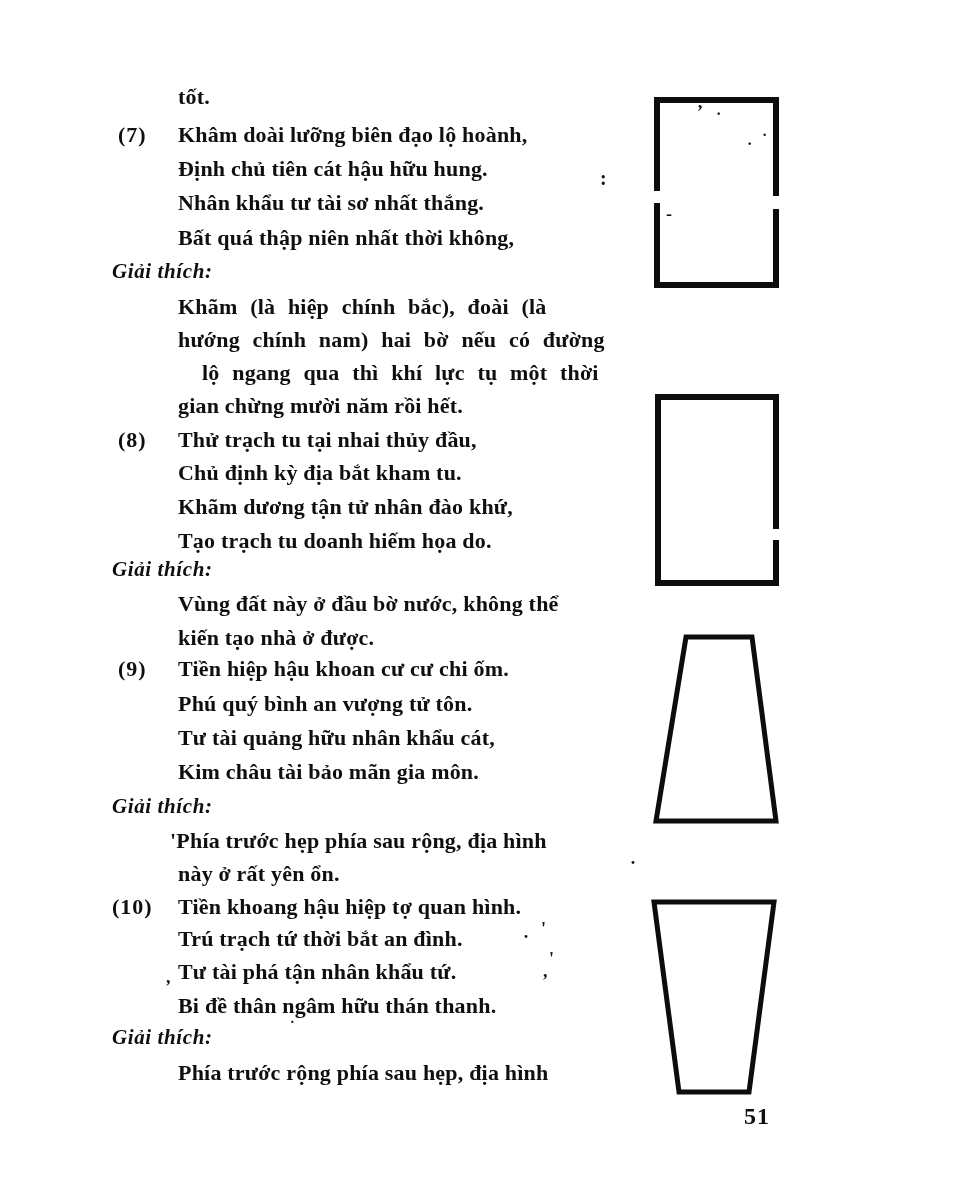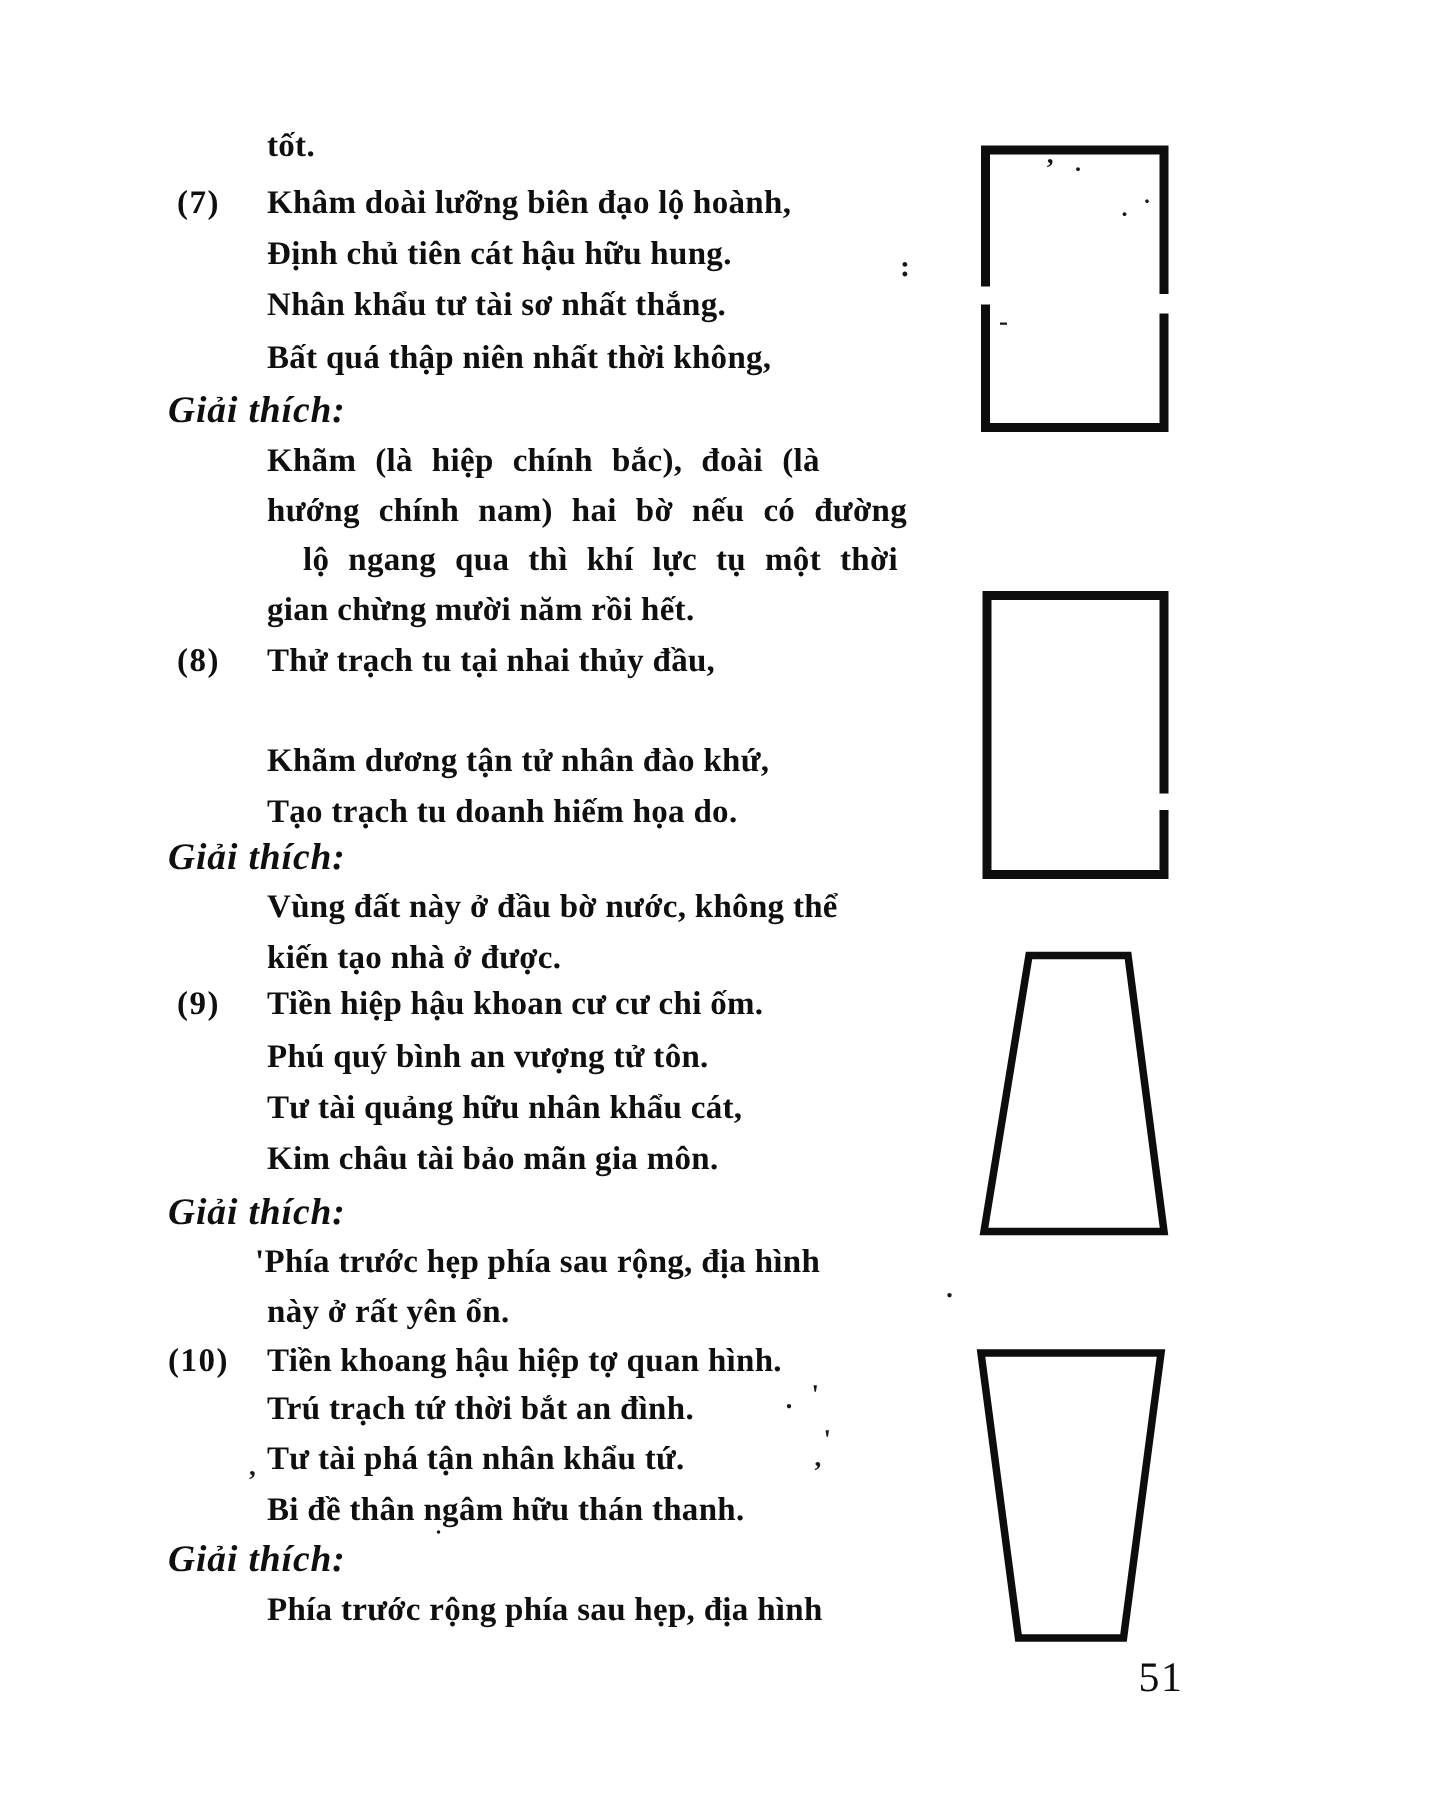--- a/index.html
+++ b/index.html
@@ -16,21 +16,21 @@
     position: absolute;
     font-size: 22px;
     font-weight: 700;
     white-space: nowrap;
     letter-spacing: 0.2px;
     line-height: 1;
   }
   .line.gt {
     font-style: italic;
     font-weight: 600;
-    font-size: 25px;
+    font-size: 21px;
     letter-spacing: 0.6px;
   }
   .line.just { word-spacing: 7px; }
   .line.num-label { letter-spacing: 1px; }
   .artifact {
     position: absolute;
     font-size: 19px;
     font-weight: 700;
     color: #161616;
     line-height: 1;
@@ -38,24 +38,23 @@
   .figures-layer {
     position: absolute;
     left: 0; top: 0;
     width: 954px; height: 1200px;
     pointer-events: none;
   }
   .page-number {
     position: absolute;
     left: 744px;
     top: 1103px;
-    font-size: 28px;
-    font-weight: 400;
+    font-size: 24px;
+    font-weight: 700;
     letter-spacing: 1px;
-    margin-left: 15px;
   }
 </style>
 </head>
 <body>
 
 <div class="page">
   <svg class="figures-layer" viewBox="0 0 954 1200" xmlns="http://www.w3.org/2000/svg">
       <polygon points="657,100 776,100 776,285 657,285" fill="none" stroke="#0d0d0d" stroke-width="6"></polygon>
       <polygon points="658,397 776,397 776,583 658,583" fill="none" stroke="#0d0d0d" stroke-width="6"></polygon>
       <polygon points="686,637 752,637 776,821 656,821" fill="none" stroke="#0d0d0d" stroke-width="5"></polygon>
@@ -71,20 +70,21 @@
     <div class="line" style="left: 178px; top: 158px;">Định chủ tiên cát hậu hữu hung.</div>
     <div class="line" style="left: 178px; top: 192px;">Nhân khẩu tư tài sơ nhất thắng.</div>
     <div class="line" style="left: 178px; top: 227px; font-family: Liberation Serif, serif;">Bất quá thập niên nhất thời không,</div>
     <div class="line gt" style="left: 112px; top: 261px;">Giải thích:</div>
     <div class="line just" style="left: 178px; top: 296px;">Khãm (là hiệp chính bắc), đoài (là</div>
     <div class="line just" style="left: 178px; top: 329px;">hướng chính nam) hai bờ nếu có đường</div>
     <div class="line just" style="left: 178px; top: 362px; margin-left: 24px;">lộ ngang qua thì khí lực tụ một thời</div>
     <div class="line" style="left: 178px; top: 395px;">gian chừng mười năm rồi hết.</div>
     <div class="line" style="left: 178px; top: 429px;">Thử trạch tu tại nhai thủy đầu,</div>
     <div class="line num-label" style="left: 118px; top: 429px;">(8)</div>
+    <div class="line" style="left: 178px; top: 462px;">Chủ định kỳ địa bắt kham tu.</div>
     <div class="line" style="left: 178px; top: 496px;">Khãm dương tận tử nhân đào khứ,</div>
     <div class="line" style="left: 178px; top: 530px;">Tạo trạch tu doanh hiếm họa do.</div>
     <div class="line gt" style="left: 112px; top: 559px;">Giải thích:</div>
     <div class="line" style="left: 178px; top: 593px;">Vùng đất này ở đầu bờ nước, không thể</div>
     <div class="line" style="left: 178px; top: 627px;">kiến tạo nhà ở được.</div>
     <div class="line" style="left: 178px; top: 658px;">Tiền hiệp hậu khoan cư cư chi ốm.</div>
     <div class="line num-label" style="left: 118px; top: 658px;">(9)</div>
     <div class="line" style="left: 178px; top: 693px;">Phú quý bình an vượng tử tôn.</div>
     <div class="line" style="left: 178px; top: 727px;">Tư tài quảng hữu nhân khẩu cát,</div>
     <div class="line" style="left: 178px; top: 761px;">Kim châu tài bảo mãn gia môn.</div>

